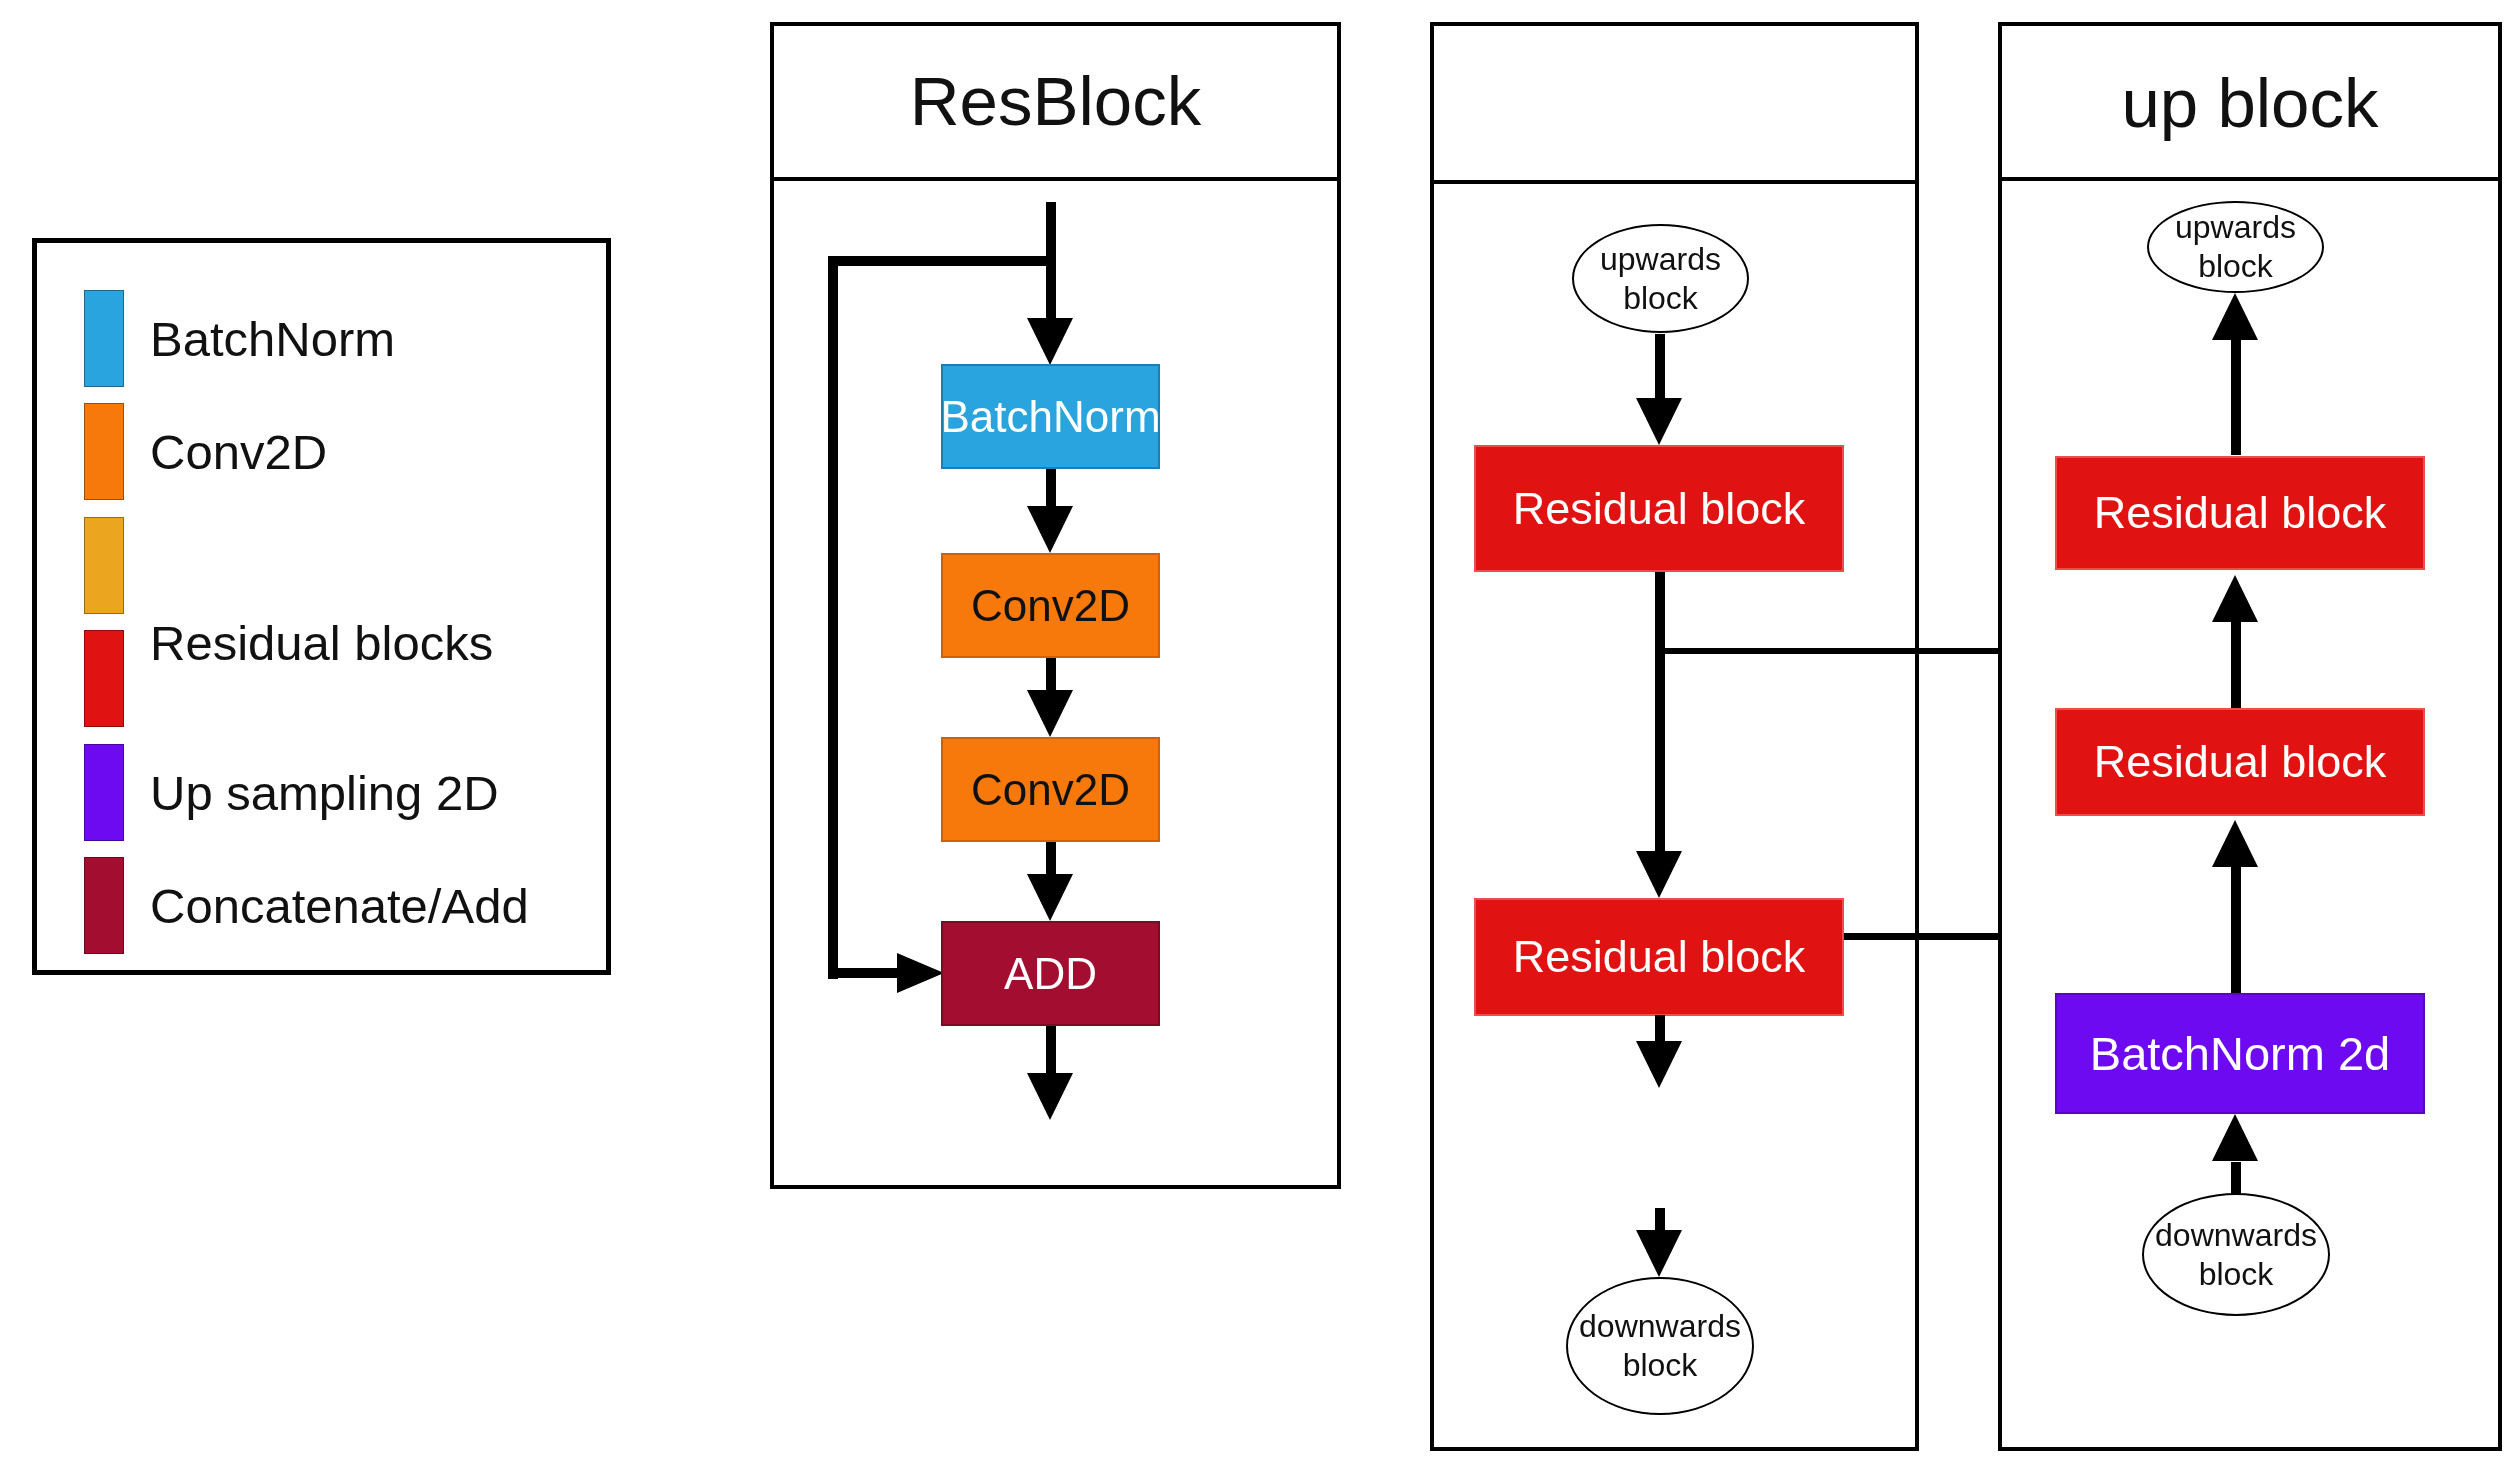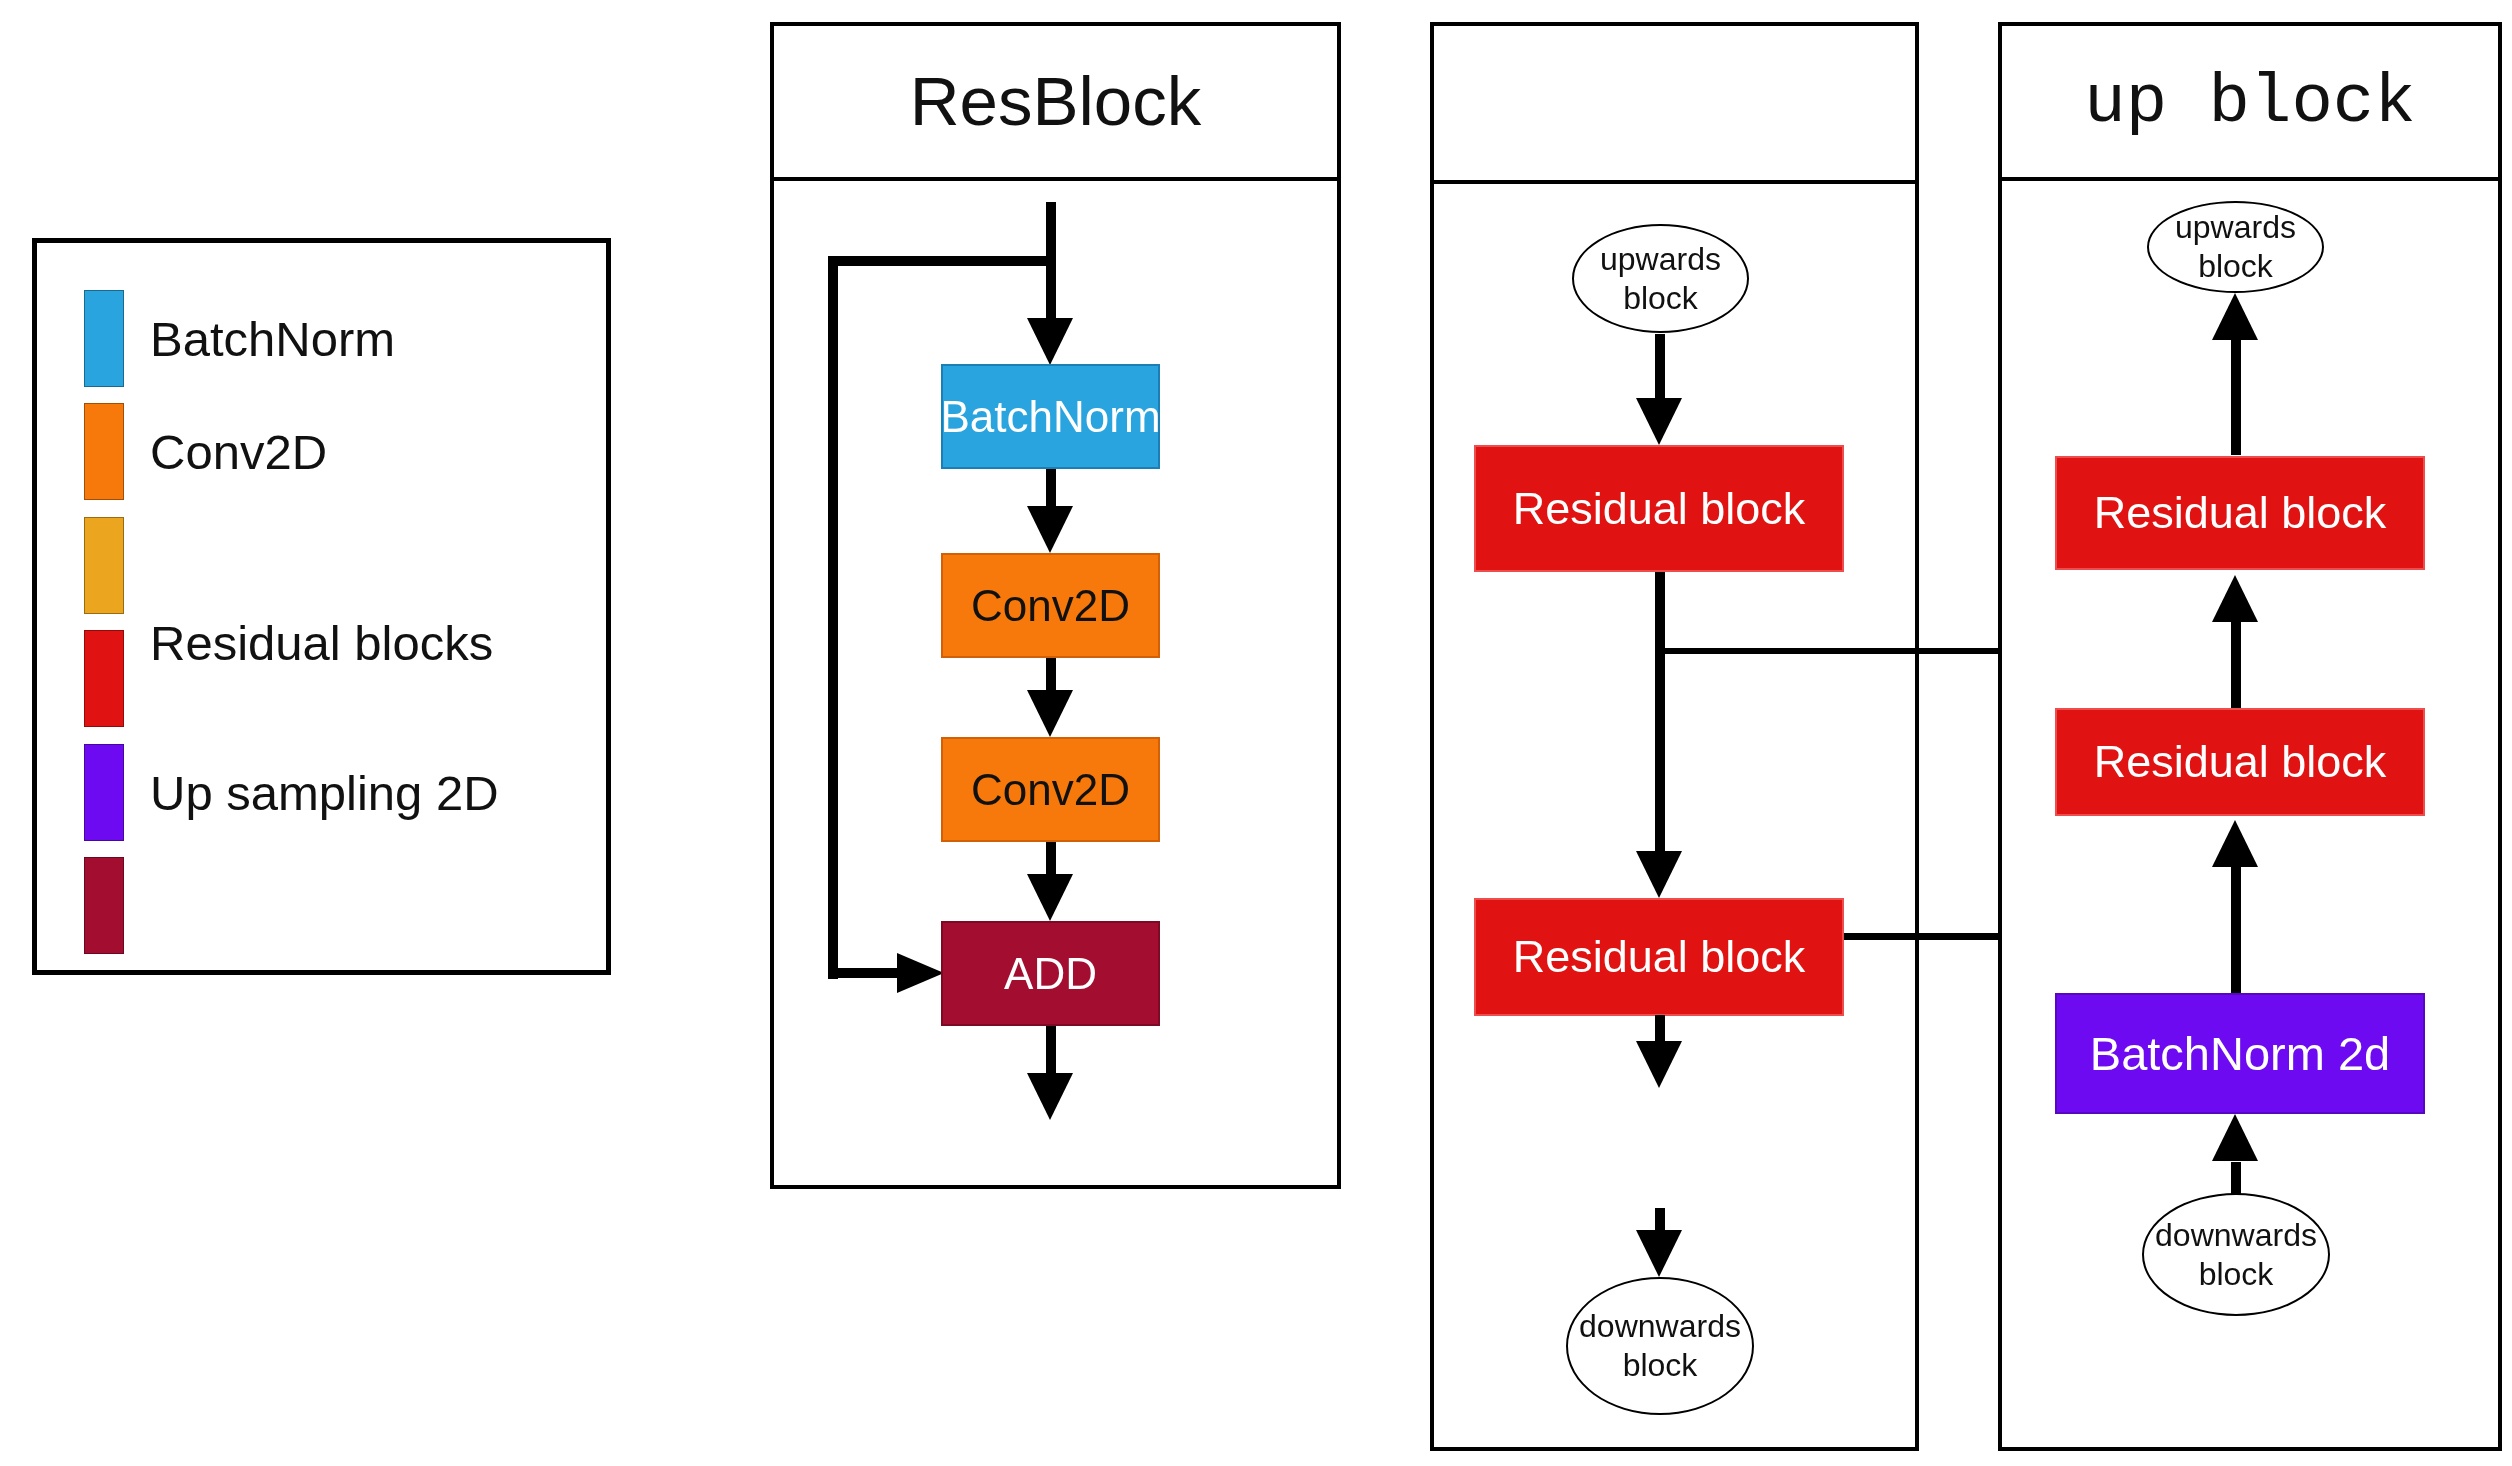--- a/index.html
+++ b/index.html
@@ -50,20 +50,21 @@
 
   <div class="abs swatch sw-amber" style="left:84px;top:517px;width:40px;height:97px;"></div>
 
   <div class="abs swatch sw-red" style="left:84px;top:630px;width:40px;height:97px;"></div>
   <div class="abs legend-label" style="left:150px;top:594px;height:97px;">Residual blocks</div>
 
   <div class="abs swatch sw-purple" style="left:84px;top:744px;width:40px;height:97px;"></div>
   <div class="abs legend-label" style="left:150px;top:744px;height:97px;">Up sampling 2D</div>
 
   <div class="abs swatch sw-maroon" style="left:84px;top:857px;width:40px;height:97px;"></div>
+  <div class="abs legend-label" style="left:150px;top:857px;height:97px;">Concatenate/Add</div>
 
   <div class="abs panel" style="left:770px;top:22px;width:571px;height:1167px;"></div>
   <div class="abs panel-title" style="left:770px;top:38px;width:571px;height:126px;text-align:right;">ResBlock</div>
   <div class="abs divider" style="left:770px;top:177px;width:571px;"></div>
 
   <div class="abs vline" style="left:1046px;top:202px;height:116px;"></div>
   <div class="abs ah-down" style="left:1027px;top:318px;"></div>
 
   <div class="abs hline" style="left:828px;top:256px;width:228px;height:10px;"></div>
   <div class="abs vline" style="left:828px;top:256px;height:723px;"></div>
@@ -115,21 +116,21 @@
 
   <div class="abs vline" style="left:1655px;top:1208px;height:23.5px;"></div>
   <div class="abs ah-down" style="left:1636px;top:1230px;"></div>
 
   <div class="abs ellipse" style="left:1566px;top:1277px;width:188px;height:138px;">
     <span>downwards</span>
     <span>block</span>
   </div>
 
   <div class="abs panel" style="left:1998px;top:22px;width:504px;height:1429px;"></div>
-  <div class="abs panel-title" style="left:1998px;top:42px;width:504px;height:122px;font-family:Liberation Mono, monospace;">up block</div>
+  <div class="abs panel-title" style="left:1998px;top:42px;width:504px;height:122px;">up block</div>
   <div class="abs divider" style="left:1998px;top:177px;width:504px;"></div>
 
   <div class="abs ellipse" style="left:2147px;top:201px;width:177px;height:92px;">
     <span>upwards</span>
     <span>block</span>
   </div>
 
   <div class="abs ah-up" style="left:2212px;top:293px;"></div>
   <div class="abs vline" style="left:2231px;top:340px;height:115px;"></div>
 

